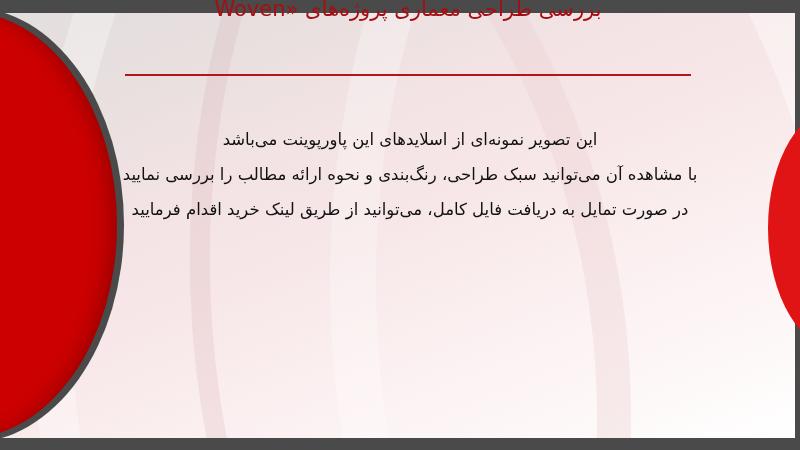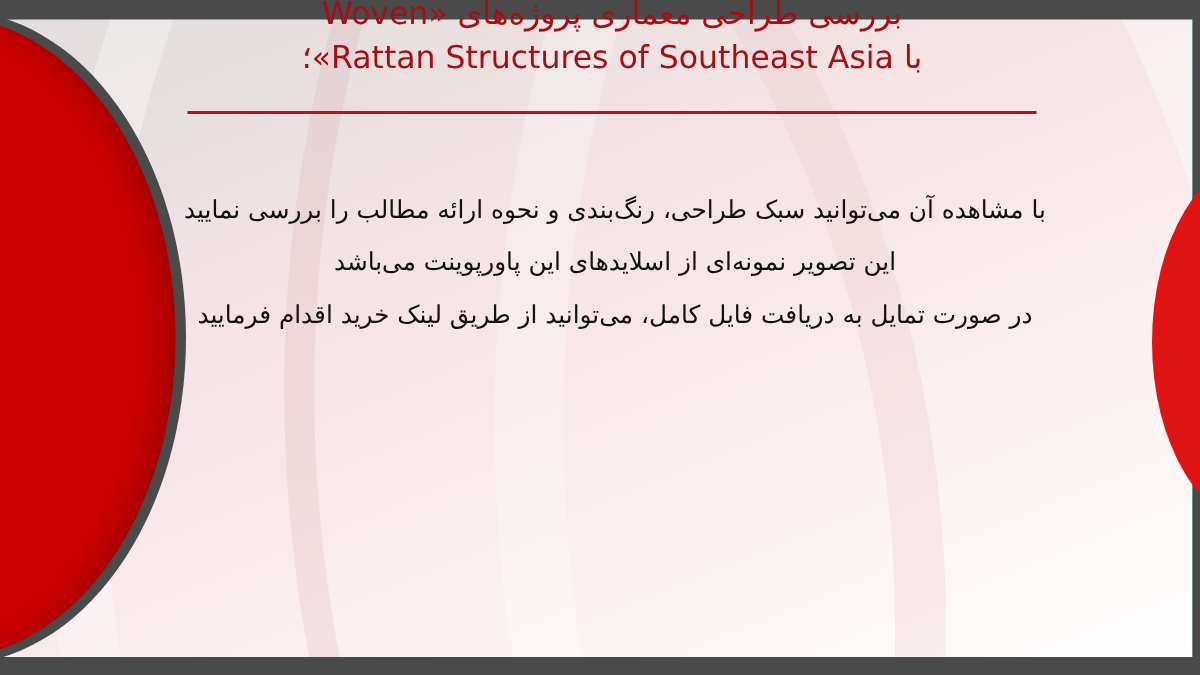--- a/index.html
+++ b/index.html
@@ -194,23 +194,22 @@
 
   <div class="frame-top"></div>
   <div class="frame-bottom"></div>
   <div class="frame-right"></div>
 
   <div class="lens-left-border"></div>
   <div class="lens-left"></div>
 
   <div class="title-block">
     <div class="title-line l1">بررسی طراحی معماری پروژه‌های «Woven</div>
-    <div class="title-line l2">با Rattan Structures of Southeast Asia»؛</div>
   </div>
   <div class="title-rule"></div>
 
   <div class="body-block">
+    <div class="body-line">این تصویر نمونه‌ای از اسلایدهای این پاورپوینت می‌باشد</div>
     <div class="body-line">با مشاهده آن می‌توانید سبک طراحی، رنگ‌بندی و نحوه ارائه مطالب را بررسی نمایید</div>
-    <div class="body-line">این تصویر نمونه‌ای از اسلایدهای این پاورپوینت می‌باشد</div>
     <div class="body-line">در صورت تمایل به دریافت فایل کامل، می‌توانید از طریق لینک خرید اقدام فرمایید</div>
   </div>
 
 </div>
 
 </body></html>

